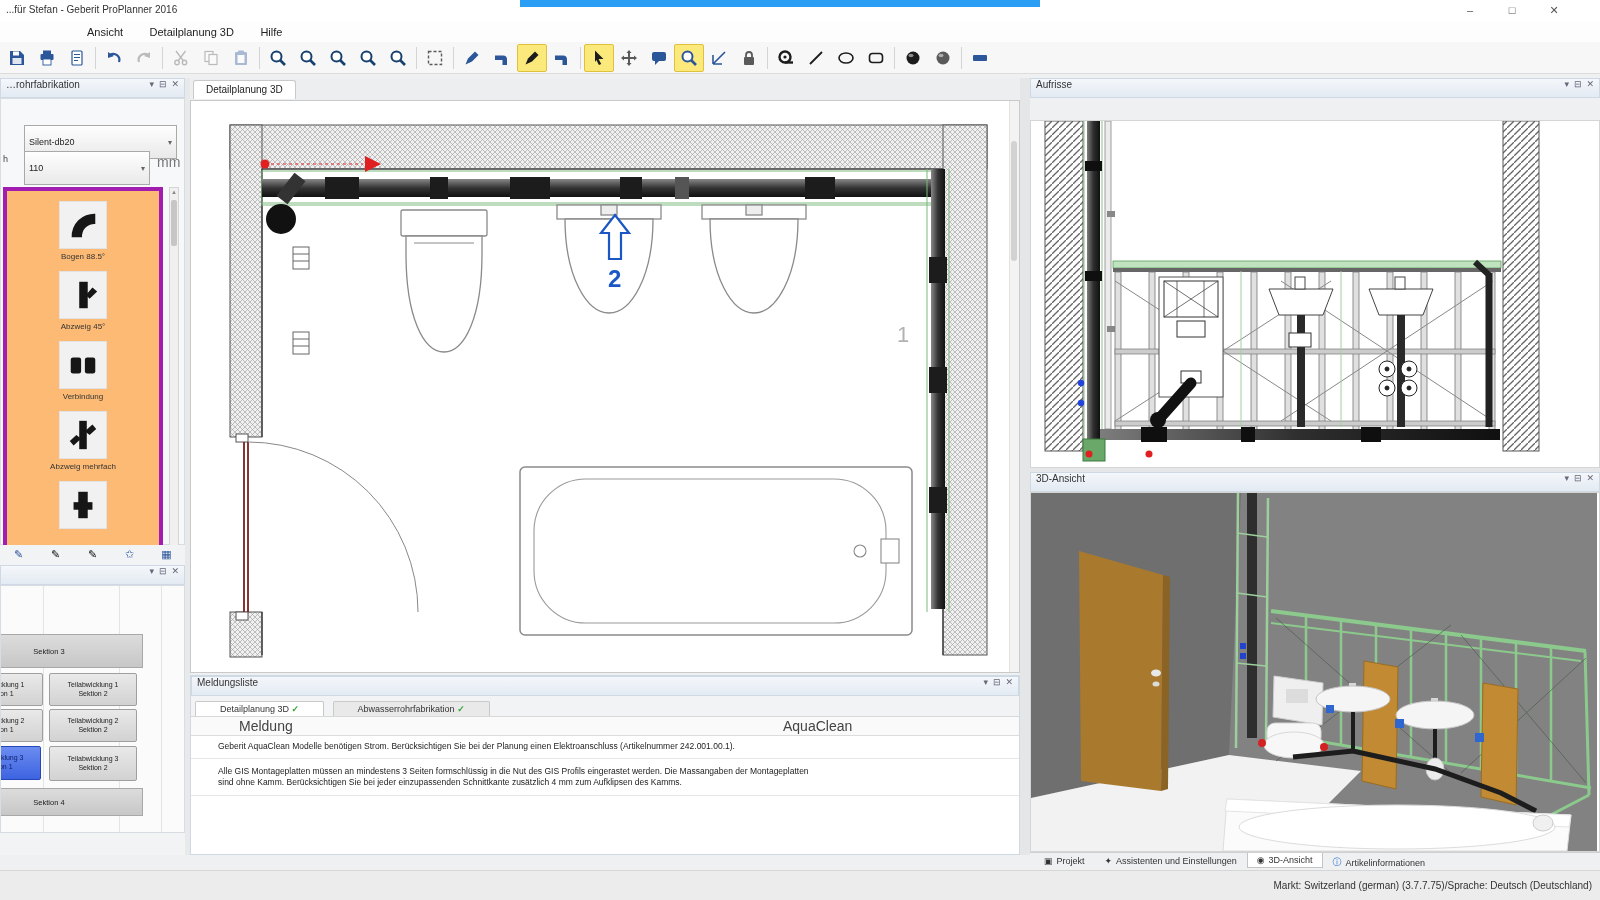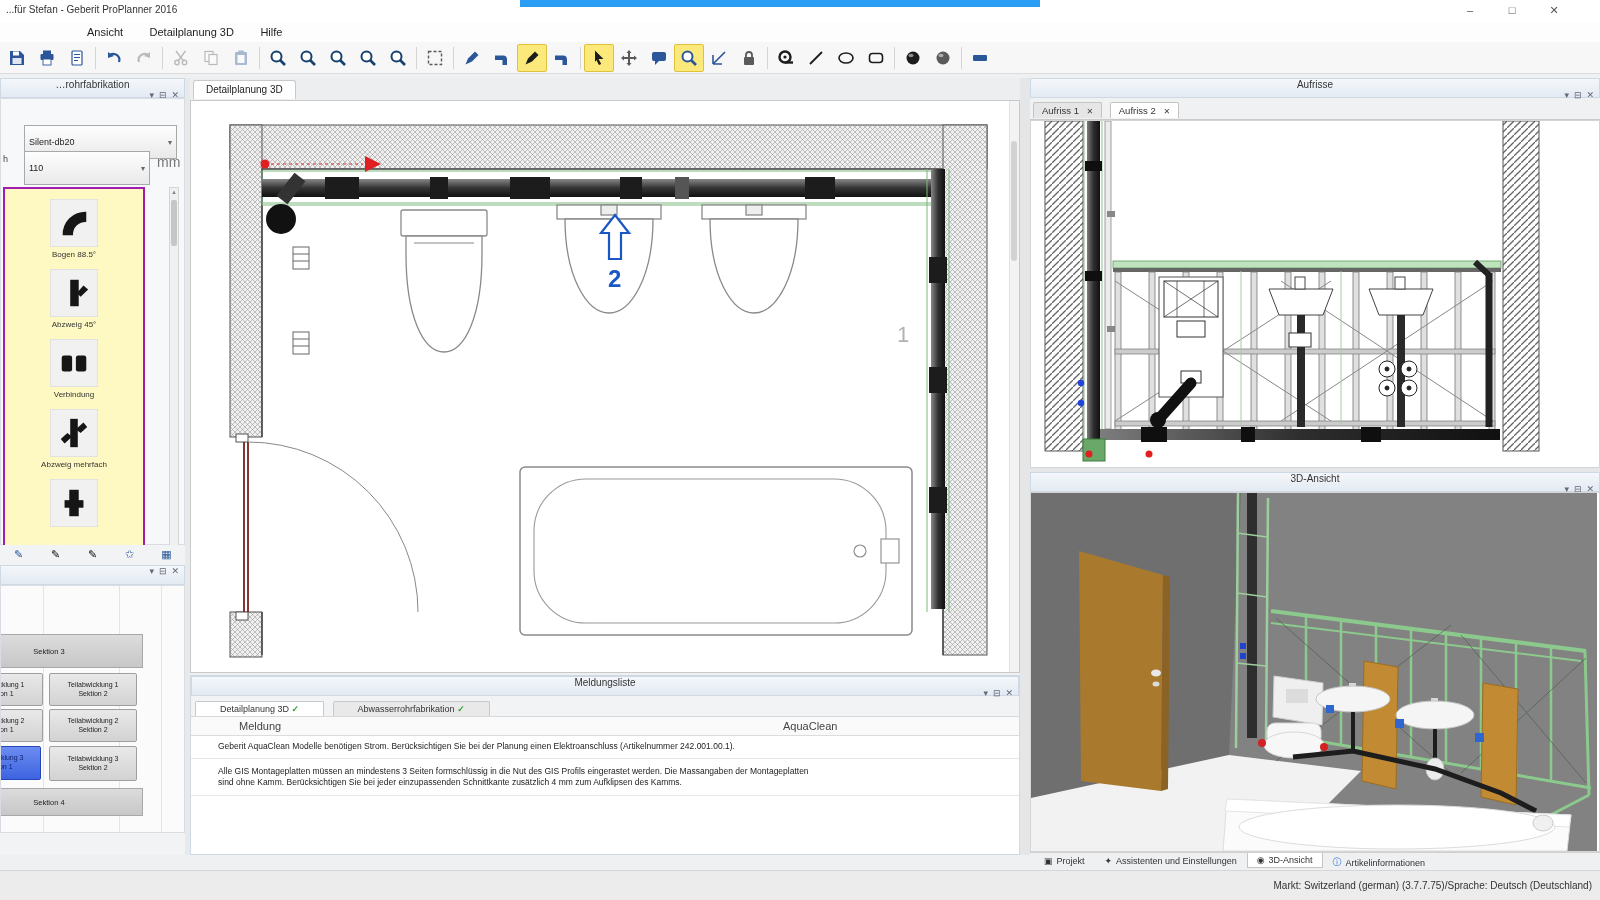--- a/index.html
+++ b/index.html
@@ -18,30 +18,30 @@
            display:flex;align-items:center;padding-left:2px;box-sizing:border-box;}
   .tbtn{width:28px;height:26px;display:flex;align-items:center;justify-content:center;
         border:1px solid transparent;border-radius:2px;flex:0 0 auto;}
   .tbtn svg{width:18px;height:18px;}
   .tbtn.active{background:#fce97c;border-color:#e0c23a;}
   .tbtn.disabled{opacity:.38;}
   .c-blue{color:#2b579a}.c-gray{color:#5a5a5a}.c-navy{color:#16406e}.c-dark{color:#1c1c1c}
   .tsep{width:1px;height:22px;background:#d4d4d4;margin:0 3px;flex:0 0 auto;}
   
   .panel-header{height:20px;background:linear-gradient(#f4f7fb,#e3eaf2);border:1px solid #cfd9e4;
-                display:flex;align-items:center;padding:0 5px;font-size:10px;color:#333;box-sizing:border-box;flex-direction:column;}
+                display:flex;align-items:flex-start;padding:0 5px;font-size:10px;color:#333;box-sizing:border-box;}
   .ph-buttons{margin-left:auto;display:flex;gap:5px;color:#667;font-size:9px;}
   .phb{cursor:default;}
   
   #sidebar{left:0;top:78px;width:185px;height:777px;background:#f2f3f5;}
   #fab-body{left:0;top:20px;width:185px;height:447px;background:#f7f8f9;border:1px solid #d7dde3;box-sizing:border-box;}
   .sel{height:17px;border:1px solid #a9a9a9;background:linear-gradient(#fefefe,#e9e9e9);
        font-size:9px;display:flex;align-items:center;padding:16px 4px;box-sizing:border-box;color:#222;}
   .sel .car{margin-left:auto;color:#666;font-size:8px;}
-  #catalog{left:2px;top:88px;width:142px;height:372px;background:#fef9c3;border:2px solid #a21caf;
+  #catalog{left:2px;top:88px;width:160px;height:372px;background:#fdba74;border:4px solid #a21caf;
            overflow:hidden;box-sizing:border-box;}
   .cat-item{width:100%;margin-top:10px;text-align:center;}
   .cat-ico{width:46px;height:46px;margin:0 auto;background:#f1f1f1;border:1px solid #e2e2e2;
            display:flex;align-items:center;justify-content:center;color:#161616;}
   .cat-ico svg{width:34px;height:34px;}
   .cat-label{font-size:8px;color:#333;margin-top:3px;}
   #cat-scroll{left:168px;top:88px;width:10px;height:372px;background:#f0f0f0;border:1px solid #d5d5d5;
               box-sizing:border-box;font-size:7px;color:#888;text-align:center;}
   #cat-thumb{position:absolute;left:1px;top:12px;width:6px;height:46px;background:#c6c6c6;border-radius:2px;}
   #marker-row{left:0;top:467px;width:185px;height:18px;display:flex;align-items:center;
@@ -66,21 +66,21 @@
   #canvas{left:0;top:22px;width:830px;height:573px;background:#fff;border:1px solid #c9c9c9;box-sizing:border-box;}
   #canvas-vscroll{position:absolute;right:0;top:0;width:9px;height:100%;background:#f3f3f3;border-left:1px solid #e2e2e2;}
   #canvas-vthumb{position:absolute;left:1px;top:40px;width:6px;height:120px;background:#d2d2d2;border-radius:3px;}
   
   #messages{left:0;top:597px;width:830px;height:180px;background:#fff;border:1px solid #cfd9e4;box-sizing:border-box;}
   #msg-tabs{height:21px;background:#f2f3f5;border-bottom:1px solid #d8d8d8;padding-top:2px;box-sizing:border-box;}
   .msg-tab{display:inline-block;margin-left:4px;padding:2px 24px;font-size:9px;background:#fff;
            border:1px solid #c9c9c9;border-bottom:none;border-radius:2px 2px 0 0;color:#333;}
   .msg-tab.inactive{background:#e9e9e9;}
   .msg-check{color:#2fa52f;font-weight:bold;}
-  #msg-colhead{height:18px;border-bottom:1px solid #dcdcdc;background:#fafafa;font-size:11px;color:#444;
+  #msg-colhead{height:18px;border-bottom:1px solid #dcdcdc;background:#fafafa;font-size:14px;color:#444;
                display:flex;align-items:center;}
   .msg-row{border-bottom:1px solid #e8e8e8;font-size:8.5px;color:#222;display:flex;align-items:center;}
   .msg-cell{padding:3px 6px 3px 27px;width:640px;box-sizing:border-box;line-height:1.35;}
   
   #split-right{left:1020px;top:78px;width:10px;height:777px;background:#e4e6e8;}
   #rightside{left:1030px;top:78px;width:570px;height:792px;}
   #aufrisse-tabs{height:22px;background:#eff1f3;border-bottom:1px solid #c9c9c9;padding-top:2px;box-sizing:border-box;}
   .auf-tab{display:inline-block;margin-left:3px;padding:2px 8px;font-size:9.5px;border:1px solid #c4c4c4;
            border-bottom:none;border-radius:2px 2px 0 0;background:#e6e6e6;color:#333;}
   .auf-tab.active{background:#fff;}
@@ -650,30 +650,20 @@
 
 <div class="abs" id="rightside">
   <div class="panel-header">
     <span>Aufrisse</span>
     <span class="ph-buttons">
       <span class="phb">▾</span>
       <span class="phb">⊟</span>
       <span class="phb">✕</span>
     </span>
   </div>
-  <div id="aufrisse-tabs">
-    <span class="auf-tab">
-      <span>Aufriss 1</span>
-      <span class="auf-close">✕</span>
-    </span>
-    <span class="auf-tab active">
-      <span>Aufriss 2</span>
-      <span class="auf-close">✕</span>
-    </span>
-  </div>
   <div class="abs" id="aufrisse-content">
     <svg width="566" height="344" viewBox="0 0 566 344">
       <defs>
         <pattern id="hatchB" width="7" height="7" patternUnits="userSpaceOnUse">
           <rect width="7" height="7" fill="#fff"></rect>
           <path d="M0 7L7 0" stroke="#666" stroke-width="1.3"></path>
         </pattern>
         <linearGradient id="pipeG2" x1="0" y1="0" x2="1" y2="0">
           <stop offset="0" stop-color="#7d7d7d"></stop>
             <stop offset=".5" stop-color="#2e2e2e"></stop>

